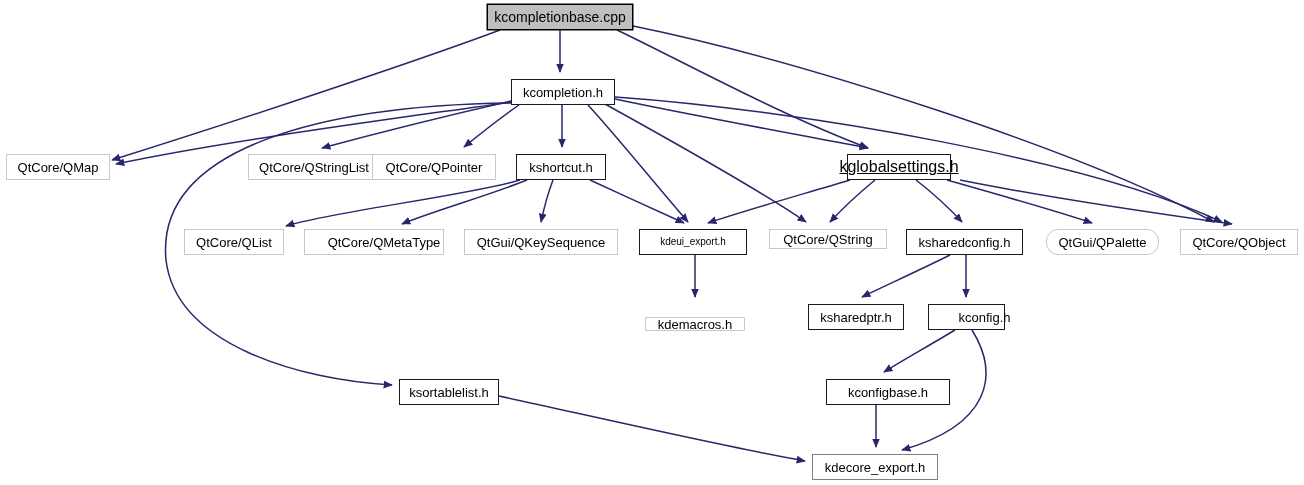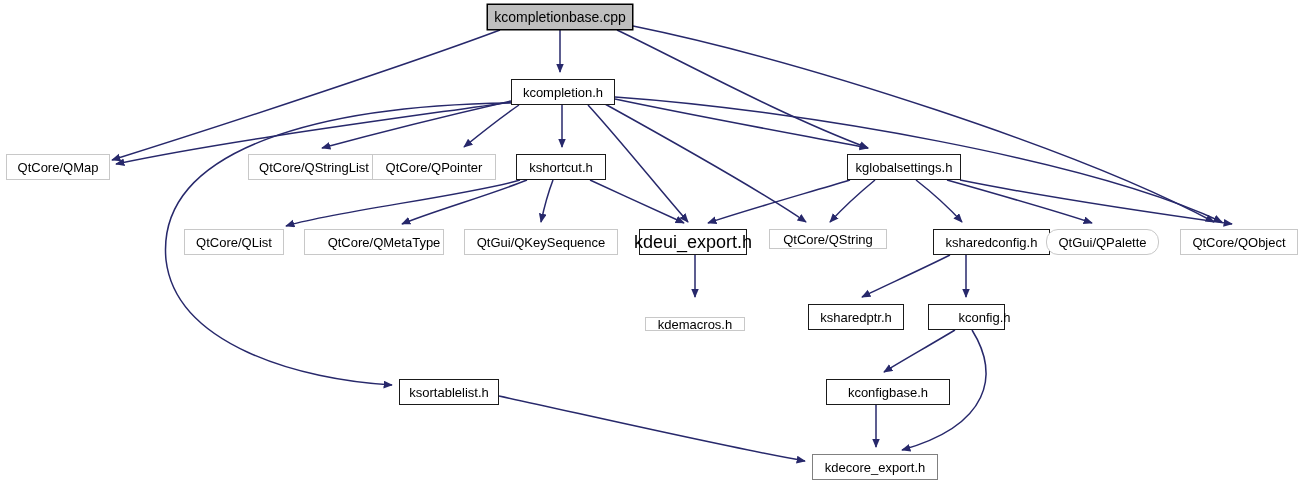--- a/index.html
+++ b/index.html
@@ -111,39 +111,39 @@
       </div>
       <div class="node n-weak" style="left: 216px; top: 154px; width: 132px; height: 26px; font-size: 13px; margin-left: 32px;">
         <span class="node-label">QtCore/QStringList</span>
       </div>
       <div class="node n-weak" style="left: 372px; top: 154px; width: 124px; height: 26px; font-size: 13px;">
         <span class="node-label">QtCore/QPointer</span>
       </div>
       <div class="node n-strong" style="left: 516px; top: 154px; width: 90px; height: 26px; font-size: 13px;">
         <span class="node-label">kshortcut.h</span>
       </div>
-      <div class="node n-strong" style="left: 847px; top: 154px; width: 114px; height: 26px; font-size: 13px;">
+      <div class="node n-strong" style="left: 847px; top: 154px; width: 104px; height: 26px; font-size: 16px; text-decoration: underline;">
         <span class="node-label">kglobalsettings.h</span>
       </div>
       <div class="node n-weak" style="left: 184px; top: 229px; width: 100px; height: 26px; font-size: 13px;">
         <span class="node-label">QtCore/QList</span>
       </div>
       <div class="node n-weak" style="left: 304px; top: 229px; width: 140px; height: 26px; font-size: 13px; padding-left: 20px;">
         <span class="node-label">QtCore/QMetaType</span>
       </div>
       <div class="node n-weak" style="left: 464px; top: 229px; width: 154px; height: 26px; font-size: 13px;">
         <span class="node-label">QtGui/QKeySequence</span>
       </div>
-      <div class="node n-strong" style="left: 639px; top: 229px; width: 108px; height: 26px; font-size: 18px;">
+      <div class="node n-strong" style="left: 639px; top: 229px; width: 108px; height: 26px; font-size: 10px;">
         <span class="node-label">kdeui_export.h</span>
       </div>
       <div class="node n-weak" style="left: 769px; top: 229px; width: 118px; height: 20px; font-size: 13px;">
         <span class="node-label">QtCore/QString</span>
       </div>
-      <div class="node n-strong" style="left: 906px; top: 229px; width: 117px; height: 26px; font-size: 13px; margin-left: 27px;">
+      <div class="node n-strong" style="left: 906px; top: 229px; width: 117px; height: 26px; font-size: 13px;">
         <span class="node-label">ksharedconfig.h</span>
       </div>
       <div class="node n-weak" style="left: 1046px; top: 229px; width: 113px; height: 26px; font-size: 13px; border-radius: 12px;">
         <span class="node-label">QtGui/QPalette</span>
       </div>
       <div class="node n-weak" style="left: 1180px; top: 229px; width: 118px; height: 26px; font-size: 13px;">
         <span class="node-label">QtCore/QObject</span>
       </div>
       <div class="node n-weak" style="left: 645px; top: 317px; width: 100px; height: 14px; font-size: 13px;">
         <span class="node-label">kdemacros.h</span>

